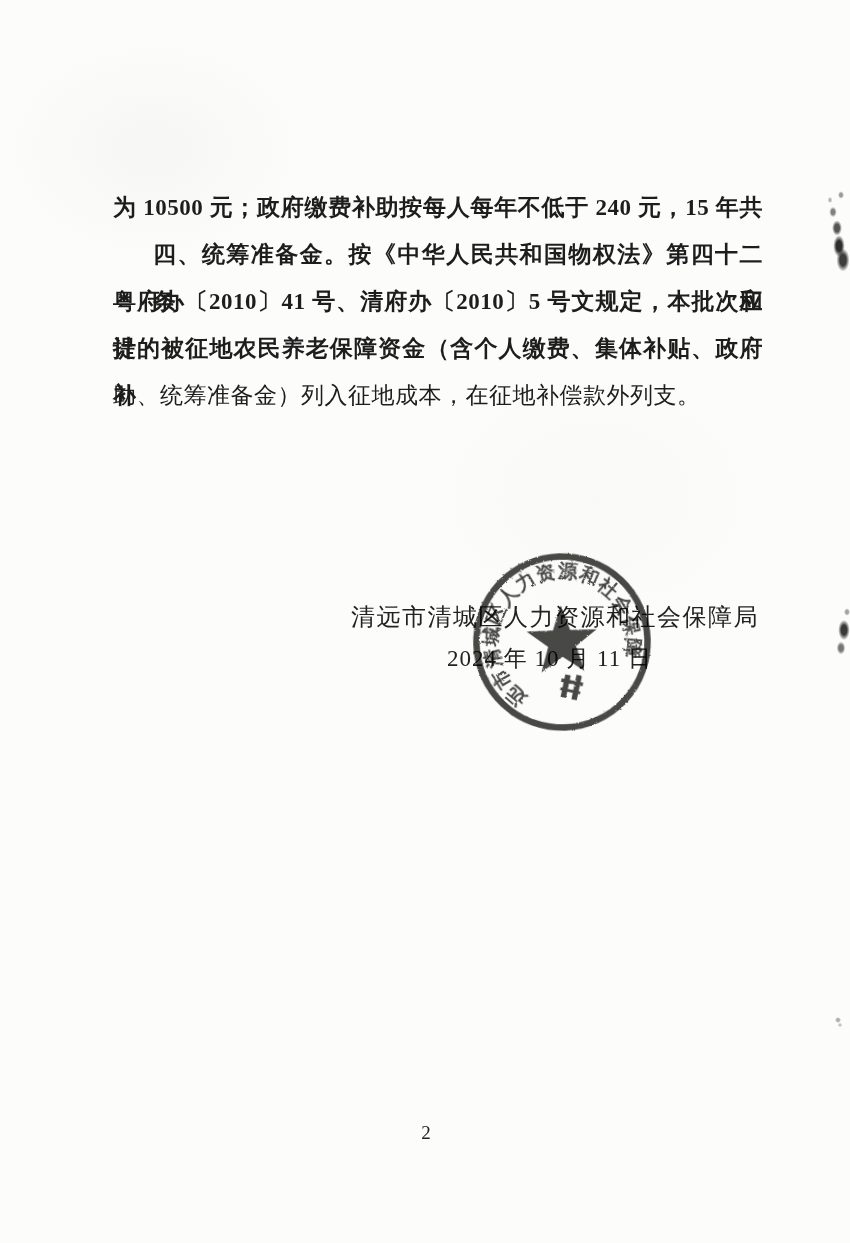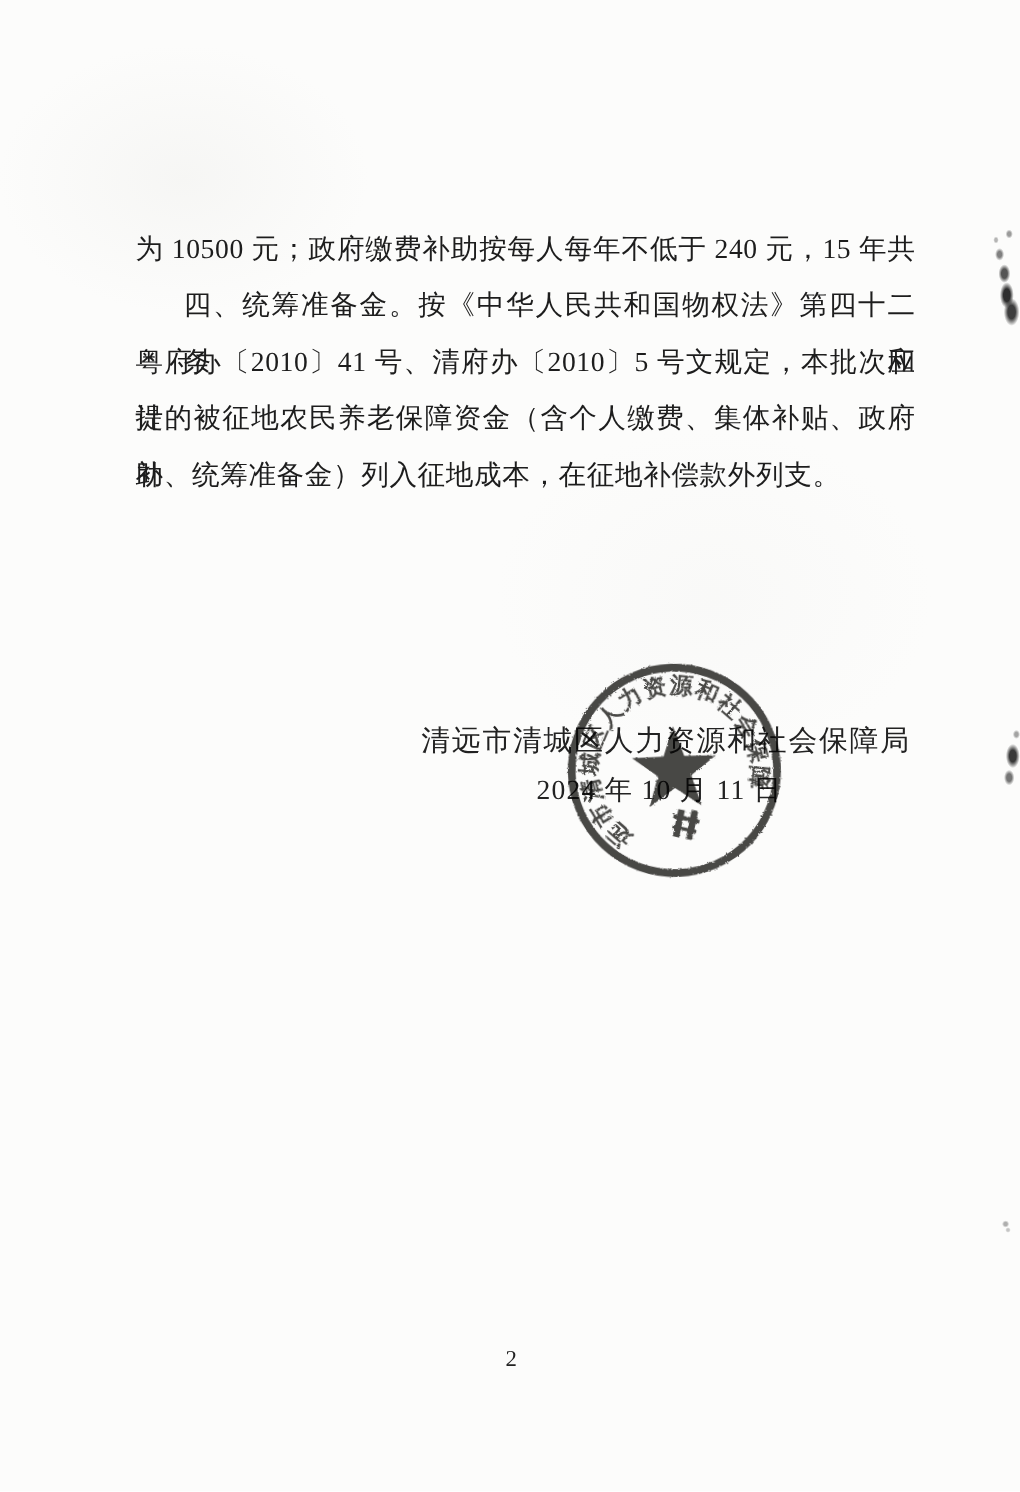--- a/index.html
+++ b/index.html
@@ -16,21 +16,21 @@
       radial-gradient(ellipse 260px 200px at 70% 40%, rgba(240,240,238,.25) 0%, rgba(255,255,255,0) 70%),
       #fcfcfb;
   }
   
   .doc-body{
     position:absolute;left:113px;top:184px;width:650px;
     font-size:23px;line-height:47px;color:#1d1d1d;
     letter-spacing:.5px;
   }
   .line{height:47px;white-space:nowrap;}
-  .line.full{text-align:justify;text-align-last:justify;white-space:normal;}
+  .line.full{text-align:justify;text-align-last:justify;white-space:normal;font-weight:bold;}
   .line.indent{padding-left:40px;}
   .line.indent.full{width:610px;}
   
   .sig-org{
     position:absolute;left:351px;top:601px;
     font-size:24px;color:#222;letter-spacing:1.5px;white-space:nowrap;
   }
   .sig-date{
     position:absolute;left:447px;top:643px;
     font-size:23px;color:#222;letter-spacing:1px;white-space:nowrap;

